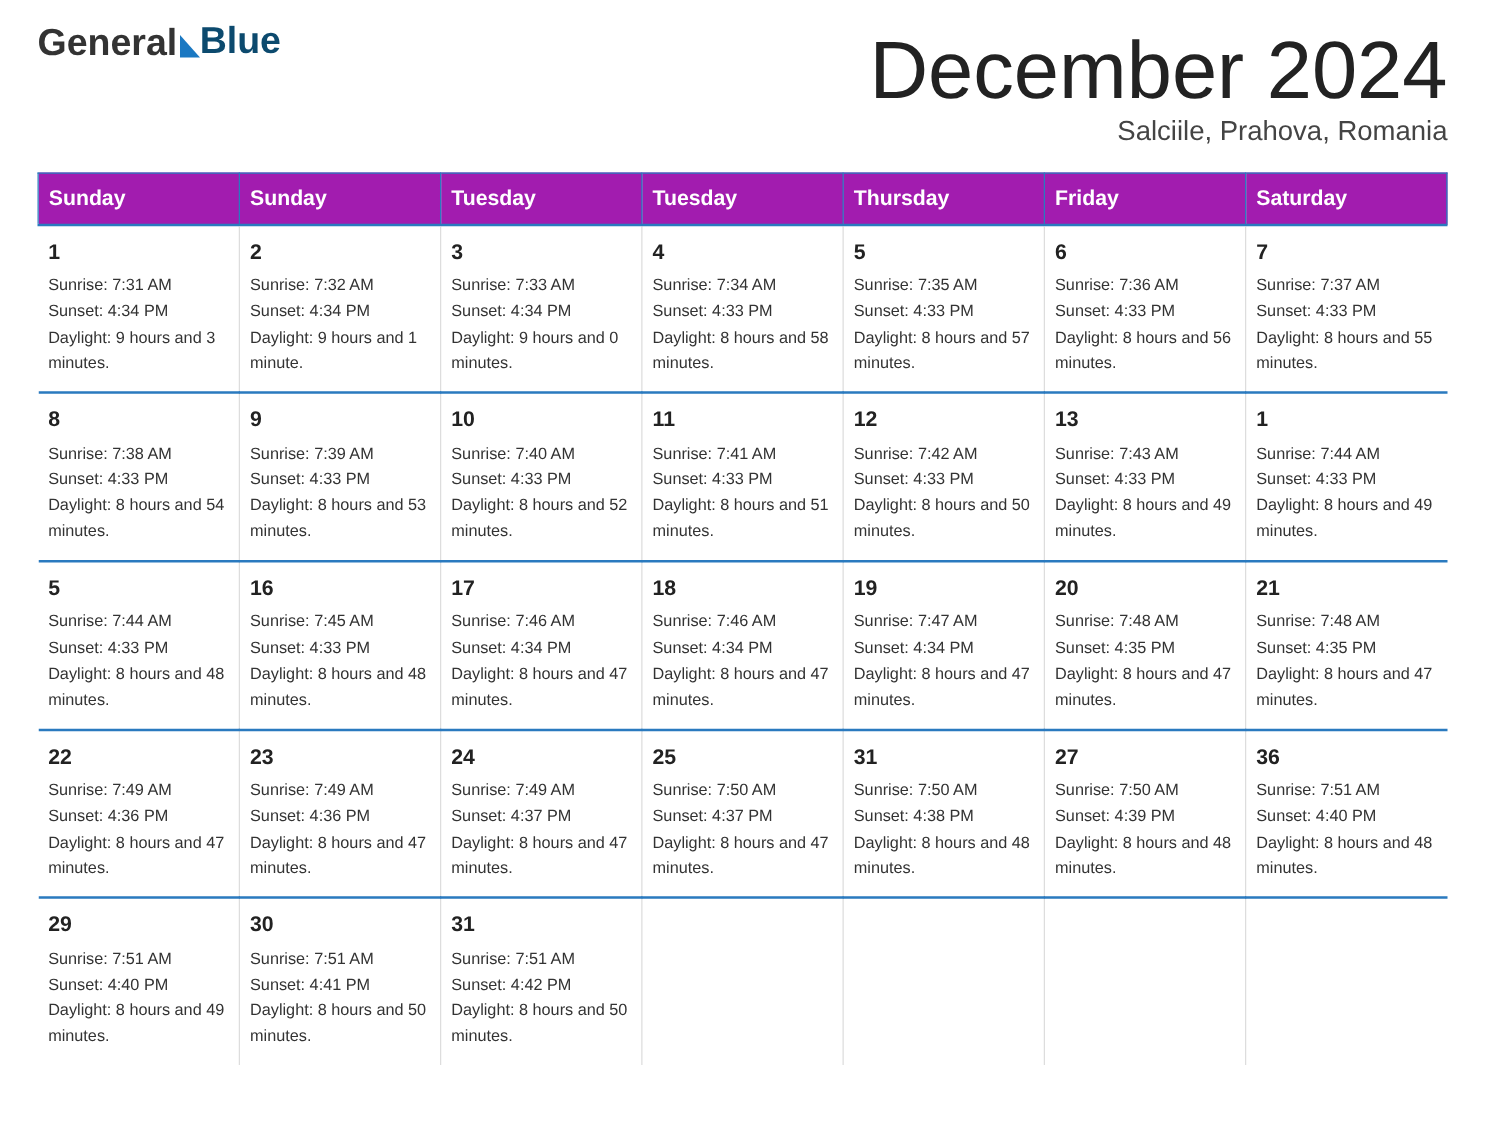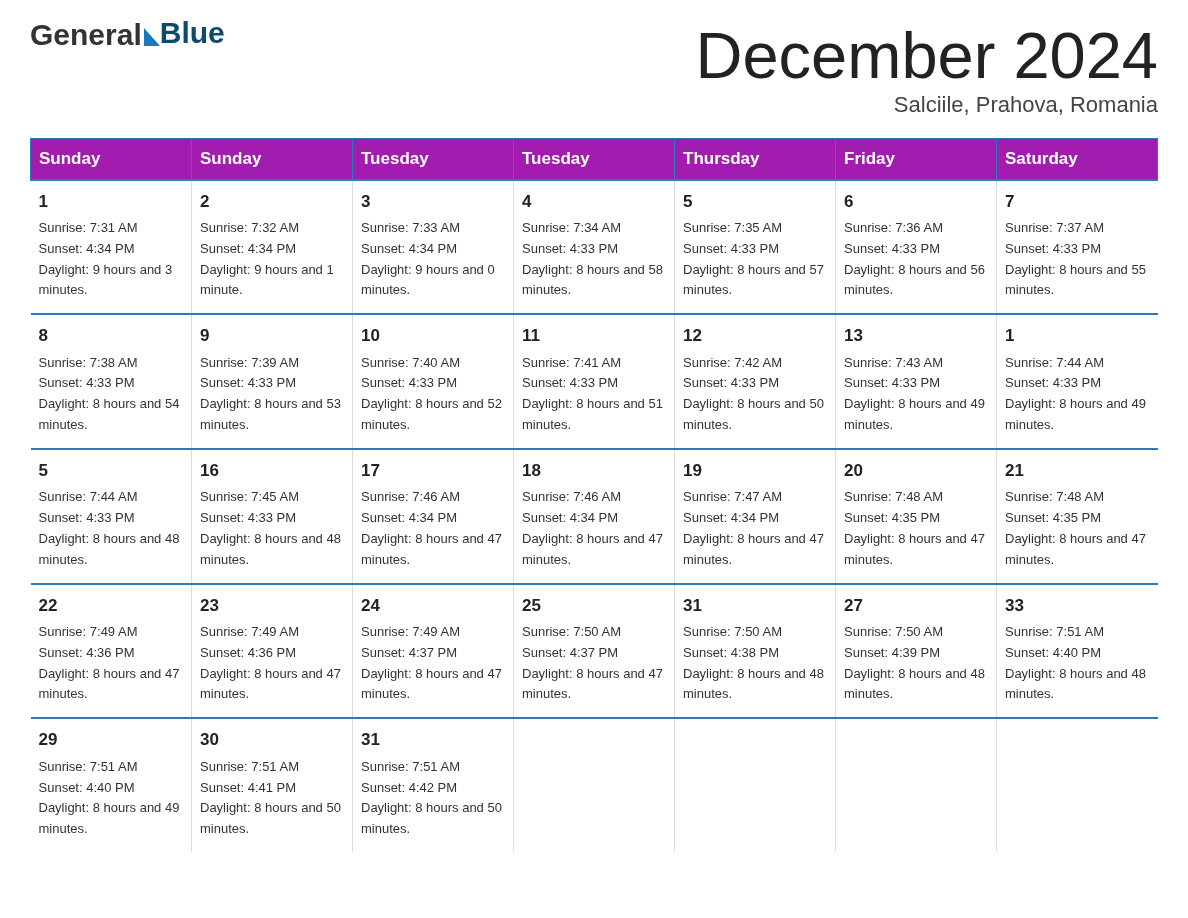--- a/index.html
+++ b/index.html
@@ -163,21 +163,21 @@
         <td><span class="day-number">20</span><span class="day-info">Sunrise: 7:48 AM<br>Sunset: 4:35 PM<br>Daylight: 8 hours and 47 minutes.</span></td>
         <td><span class="day-number">21</span><span class="day-info">Sunrise: 7:48 AM<br>Sunset: 4:35 PM<br>Daylight: 8 hours and 47 minutes.</span></td>
       </tr>
       <tr>
         <td><span class="day-number">22</span><span class="day-info">Sunrise: 7:49 AM<br>Sunset: 4:36 PM<br>Daylight: 8 hours and 47 minutes.</span></td>
         <td><span class="day-number">23</span><span class="day-info">Sunrise: 7:49 AM<br>Sunset: 4:36 PM<br>Daylight: 8 hours and 47 minutes.</span></td>
         <td><span class="day-number">24</span><span class="day-info">Sunrise: 7:49 AM<br>Sunset: 4:37 PM<br>Daylight: 8 hours and 47 minutes.</span></td>
         <td><span class="day-number">25</span><span class="day-info">Sunrise: 7:50 AM<br>Sunset: 4:37 PM<br>Daylight: 8 hours and 47 minutes.</span></td>
         <td><span class="day-number">31</span><span class="day-info">Sunrise: 7:50 AM<br>Sunset: 4:38 PM<br>Daylight: 8 hours and 48 minutes.</span></td>
         <td><span class="day-number">27</span><span class="day-info">Sunrise: 7:50 AM<br>Sunset: 4:39 PM<br>Daylight: 8 hours and 48 minutes.</span></td>
-        <td><span class="day-number">33</span><span class="day-info">Sunrise: 7:51 AM<br>Sunset: 4:40 PM<br>Daylight: 8 hours and 48 minutes.</span></td>
+        <td><span class="day-number">36</span><span class="day-info">Sunrise: 7:51 AM<br>Sunset: 4:40 PM<br>Daylight: 8 hours and 48 minutes.</span></td>
       </tr>
       <tr>
         <td><span class="day-number">29</span><span class="day-info">Sunrise: 7:51 AM<br>Sunset: 4:40 PM<br>Daylight: 8 hours and 49 minutes.</span></td>
         <td><span class="day-number">30</span><span class="day-info">Sunrise: 7:51 AM<br>Sunset: 4:41 PM<br>Daylight: 8 hours and 50 minutes.</span></td>
         <td><span class="day-number">31</span><span class="day-info">Sunrise: 7:51 AM<br>Sunset: 4:42 PM<br>Daylight: 8 hours and 50 minutes.</span></td>
         <td class="empty-cell"></td>
         <td class="empty-cell"></td>
         <td class="empty-cell"></td>
         <td class="empty-cell"></td>
       </tr>

